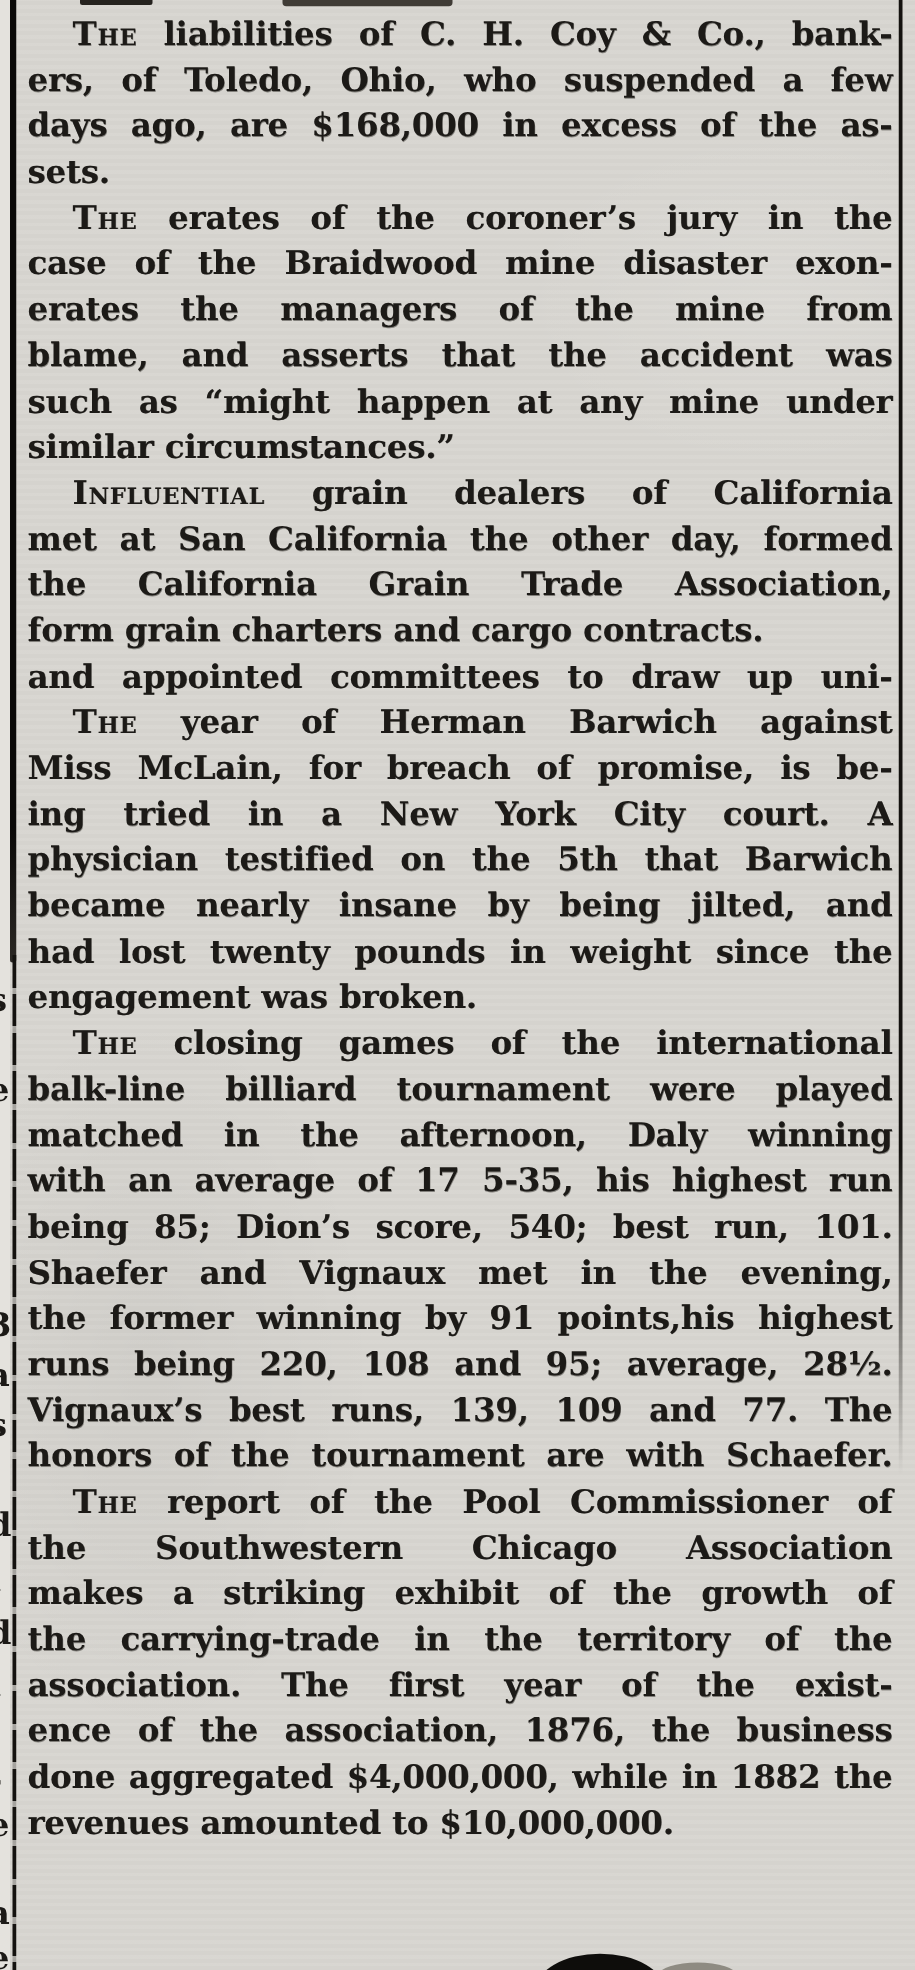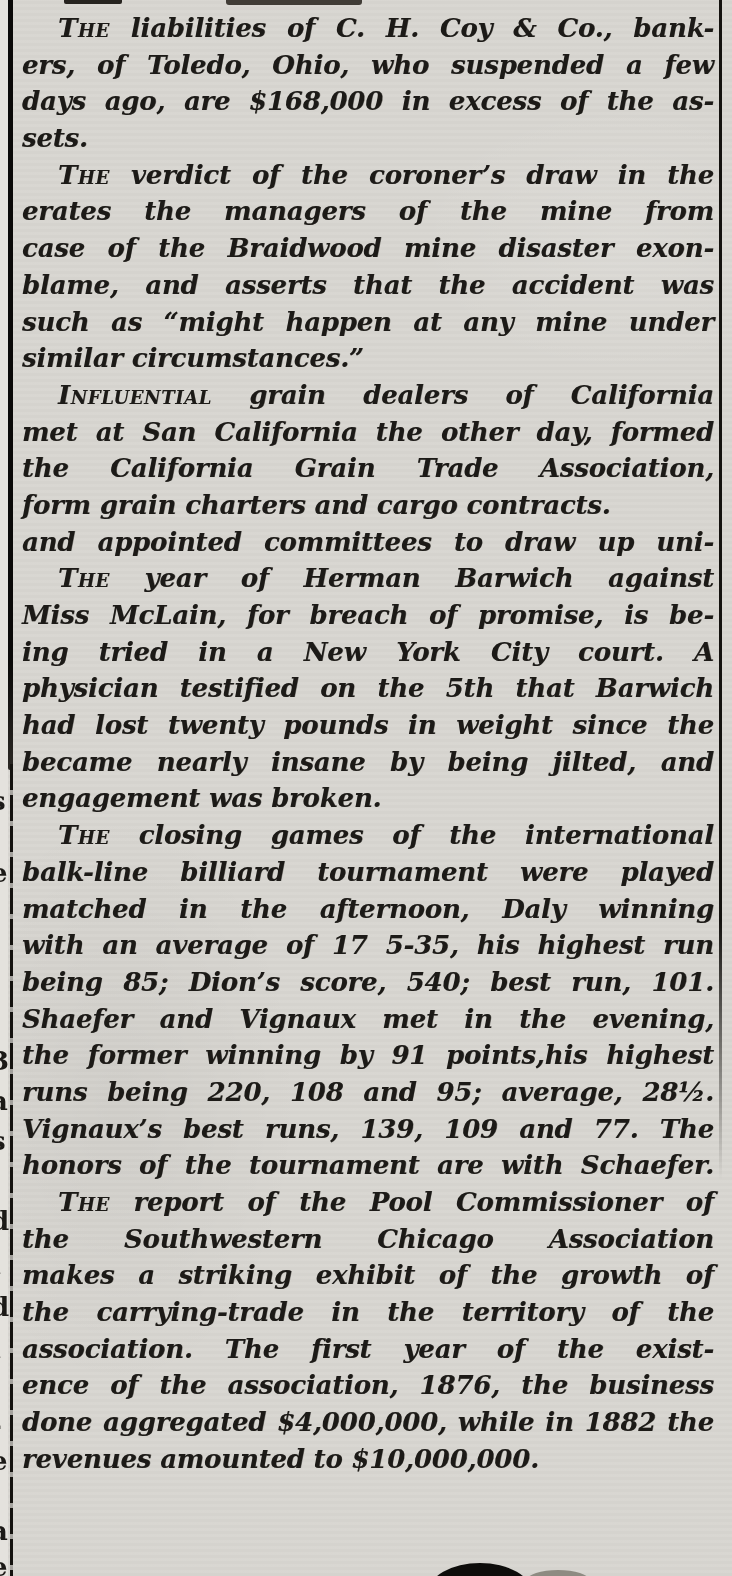--- a/index.html
+++ b/index.html
@@ -57,21 +57,20 @@
     letter-spacing:-0.2px;
     text-shadow:0.4px 0.4px 0 rgba(28,26,23,0.45);
   }
   .paragraph{margin:0;}
   .line{
     height:36.7px;
     line-height:36.7px;
     text-align:justify;
     text-align-last:justify;
     white-space:nowrap;
-    font-style:italic;
   }
   .line.first-line{text-indent:36px;}
   .line.last-line{text-align:right;text-align-last:left;}
   .lead{
     font-variant:small-caps;
     letter-spacing:0.6px;
   }
   .ornament-dome{
     position:absolute;left:428px;top:1563px;width:104px;height:30px;
     background:#0e0d0b;
@@ -103,41 +102,41 @@
   <div class="top-artifact-b"></div>
 
   <div class="column">
       <div class="paragraph">
         <div class="line first-line"><span class="lead">The</span><span> liabilities of C. H. Coy &amp; Co., bank-</span></div>
         <div class="line">ers, of Toledo, Ohio, who suspended a few</div>
         <div class="line">days ago, are $168,000 in excess of the as-</div>
         <div class="line last-line">sets.</div>
       </div>
       <div class="paragraph">
-        <div class="line first-line"><span class="lead">The</span><span> verdict of the coroner’s draw in the</span></div>
+        <div class="line first-line"><span class="lead">The</span><span> erates of the coroner’s jury in the</span></div>
+        <div class="line">case of the Braidwood mine disaster exon-</div>
         <div class="line">erates the managers of the mine from</div>
-        <div class="line">case of the Braidwood mine disaster exon-</div>
         <div class="line">blame, and asserts that the accident was</div>
         <div class="line">such as “might happen at any mine under</div>
         <div class="line last-line">similar circumstances.”</div>
       </div>
       <div class="paragraph">
         <div class="line first-line"><span class="lead">Influential</span><span> grain dealers of California</span></div>
         <div class="line">met at San California the other day, formed</div>
         <div class="line">the California Grain Trade Association,</div>
         <div class="line last-line">form grain charters and cargo contracts.</div>
         <div class="line">and appointed committees to draw up uni-</div>
       </div>
       <div class="paragraph">
         <div class="line first-line"><span class="lead">The</span><span> year of Herman Barwich against</span></div>
         <div class="line">Miss McLain, for breach of promise, is be-</div>
         <div class="line">ing tried in a New York City court. A</div>
         <div class="line">physician testified on the 5th that Barwich</div>
+        <div class="line">became nearly insane by being jilted, and</div>
         <div class="line">had lost twenty pounds in weight since the</div>
-        <div class="line">became nearly insane by being jilted, and</div>
         <div class="line last-line">engagement was broken.</div>
       </div>
       <div class="paragraph">
         <div class="line first-line"><span class="lead">The</span><span> closing games of the international</span></div>
         <div class="line">balk-line billiard tournament were played</div>
         <div class="line">matched in the afternoon, Daly winning</div>
         <div class="line">with an average of 17 5-35, his highest run</div>
         <div class="line">being 85; Dion’s score, 540; best run, 101.</div>
         <div class="line">Shaefer and Vignaux met in the evening,</div>
         <div class="line">the former winning by 91 points,his highest</div>

